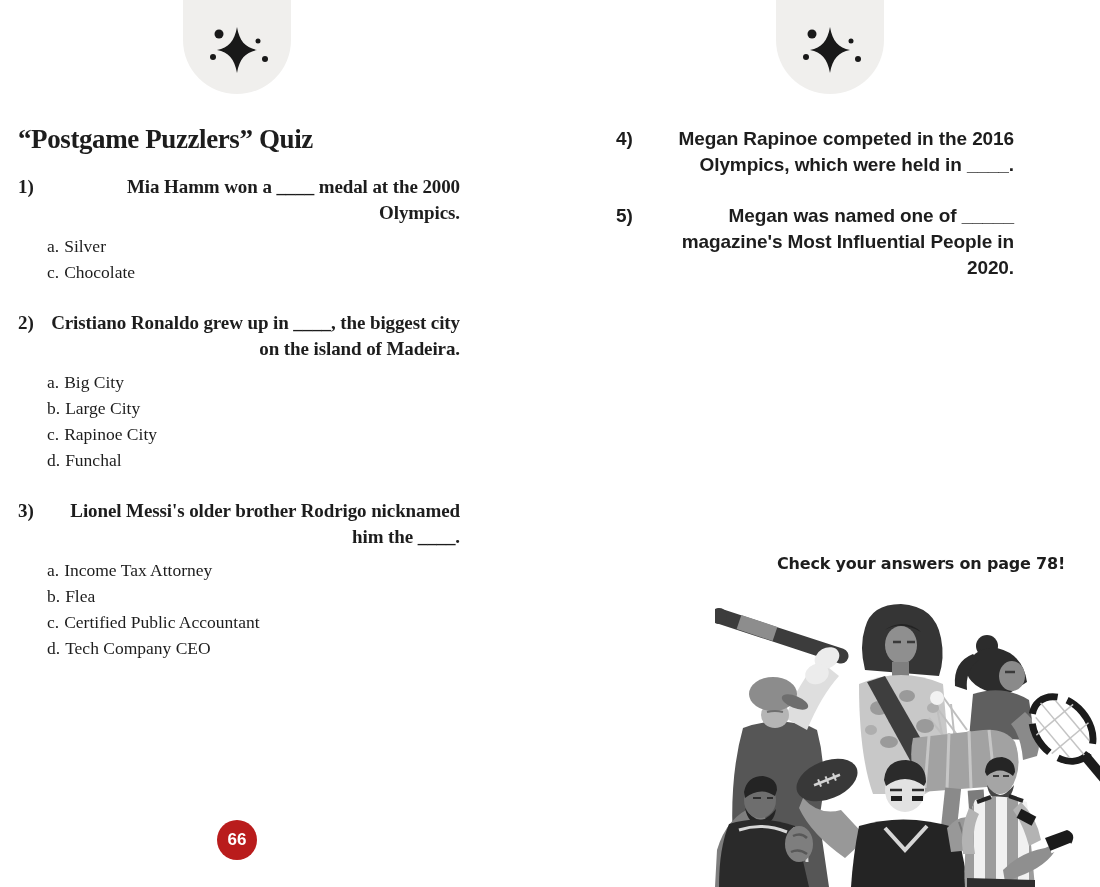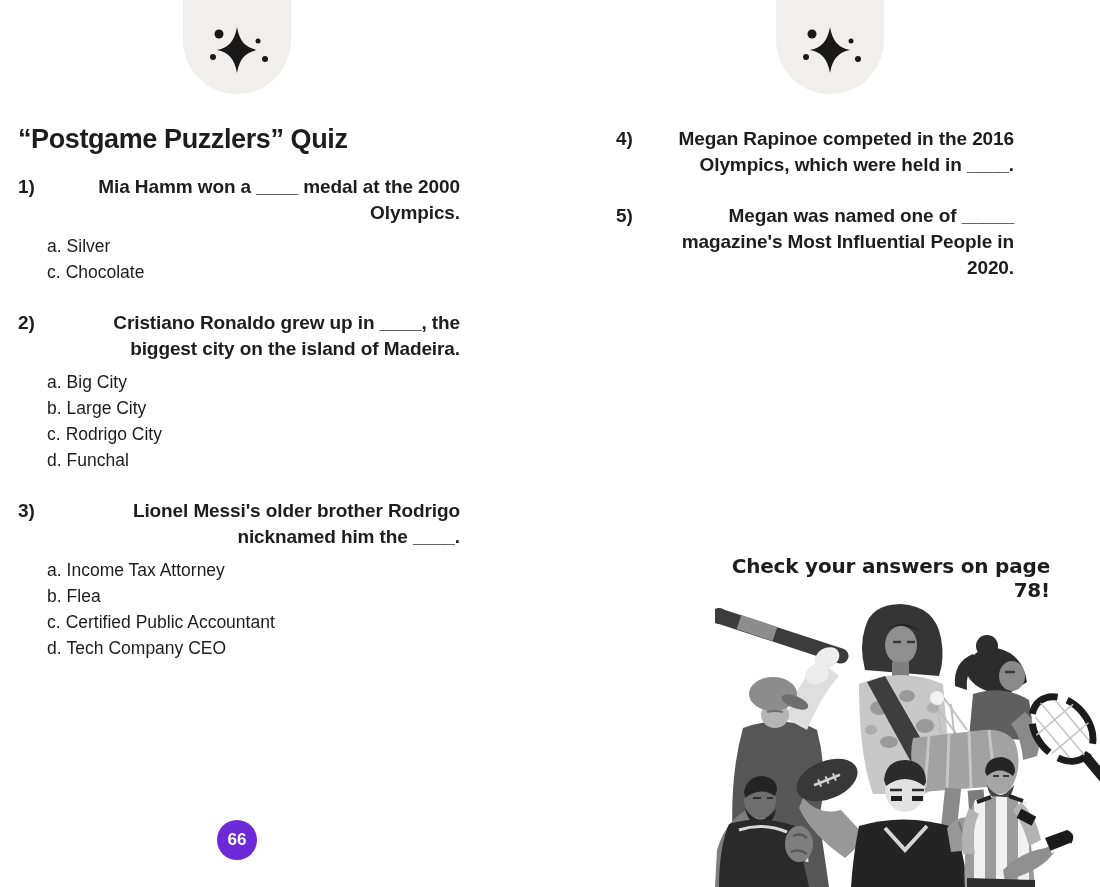--- a/index.html
+++ b/index.html
@@ -16,47 +16,47 @@
     position:absolute; top:0; width:108px; height:94px;
     background:#f0efed;
     border-radius:0 0 54px 54px;
     display:flex; justify-content:center; align-items:flex-start;
   }
   .tab-left  { left:183px; }
   .tab-right { left:776px; }
   .tab svg { margin-top:6px; }
 
   
-  .left-col  { position:absolute; left:18px;  top:124px; width:442px; }
+  .left-col  { position:absolute; left:18px;  top:124px; width:442px;font-family:Liberation Serif, serif; }
   .right-col { position:absolute; left:616px; top:126px; width:398px; }
 
   .quiz-title {
     font-size:27px; font-weight:bold; letter-spacing:-0.4px;
     margin-bottom:19px;
   }
   .question { margin-bottom:25px; }
   .q-row  { display:flex; }
   .q-num  { flex:none; width:29px; font-weight:bold; font-size:19px; line-height:26px; }
   .q-text { font-weight:bold; font-size:19px; line-height:26px; letter-spacing:-0.1px;text-align:right; }
   .options { margin:7px 0 0 29px; }
   .option { font-size:17.5px; line-height:26px; }
   .opt-label { margin-right:5px; }
   .italic-opts .opt-text { font-style:italic; }
 
   .answers-note {
-    position:absolute; top:554px; right:50px; width:360px;
-    text-align:right; font-weight:bold; font-size:20px;
+    position:absolute; top:554px; right:35px; width:360px;
+    text-align:right; font-weight:bold; font-size:16px;
     letter-spacing:-0.2px;
     font-family:"DejaVu Sans","Liberation Sans",sans-serif;
   }
 
   .page-badge {
     position:absolute; left:217px; top:820px;
     width:40px; height:40px; border-radius:50%;
-    background:#6d28d9; color:#ffffff;
+    background:#b91c1c; color:#ffffff;
     display:flex; align-items:center; justify-content:center;
     font-size:17px; font-weight:bold;
   }
 
   .illustration {
     position:absolute; left:715px; top:600px;
     width:385px; height:287px;
   }
 </style>
 </head>
@@ -100,21 +100,21 @@
   </div>
 
   <div class="question">
     <div class="q-row">
       <span class="q-num">2)</span>
       <span class="q-text">Cristiano Ronaldo grew up in ____, the biggest city on the island of Madeira.</span>
     </div>
     <div class="options">
       <div class="option"><span class="opt-label">a.</span><span class="opt-text">Big City</span></div>
       <div class="option"><span class="opt-label">b.</span><span class="opt-text">Large City</span></div>
-      <div class="option"><span class="opt-label">c.</span><span class="opt-text">Rodrigo City</span></div>
+      <div class="option"><span class="opt-label">c.</span><span class="opt-text">Rapinoe City</span></div>
       <div class="option"><span class="opt-label">d.</span><span class="opt-text">Funchal</span></div>
     </div>
   </div>
 
   <div class="question">
     <div class="q-row">
       <span class="q-num">3)</span>
       <span class="q-text">Lionel Messi's older brother Rodrigo nicknamed him the ____.</span>
     </div>
     <div class="options">

